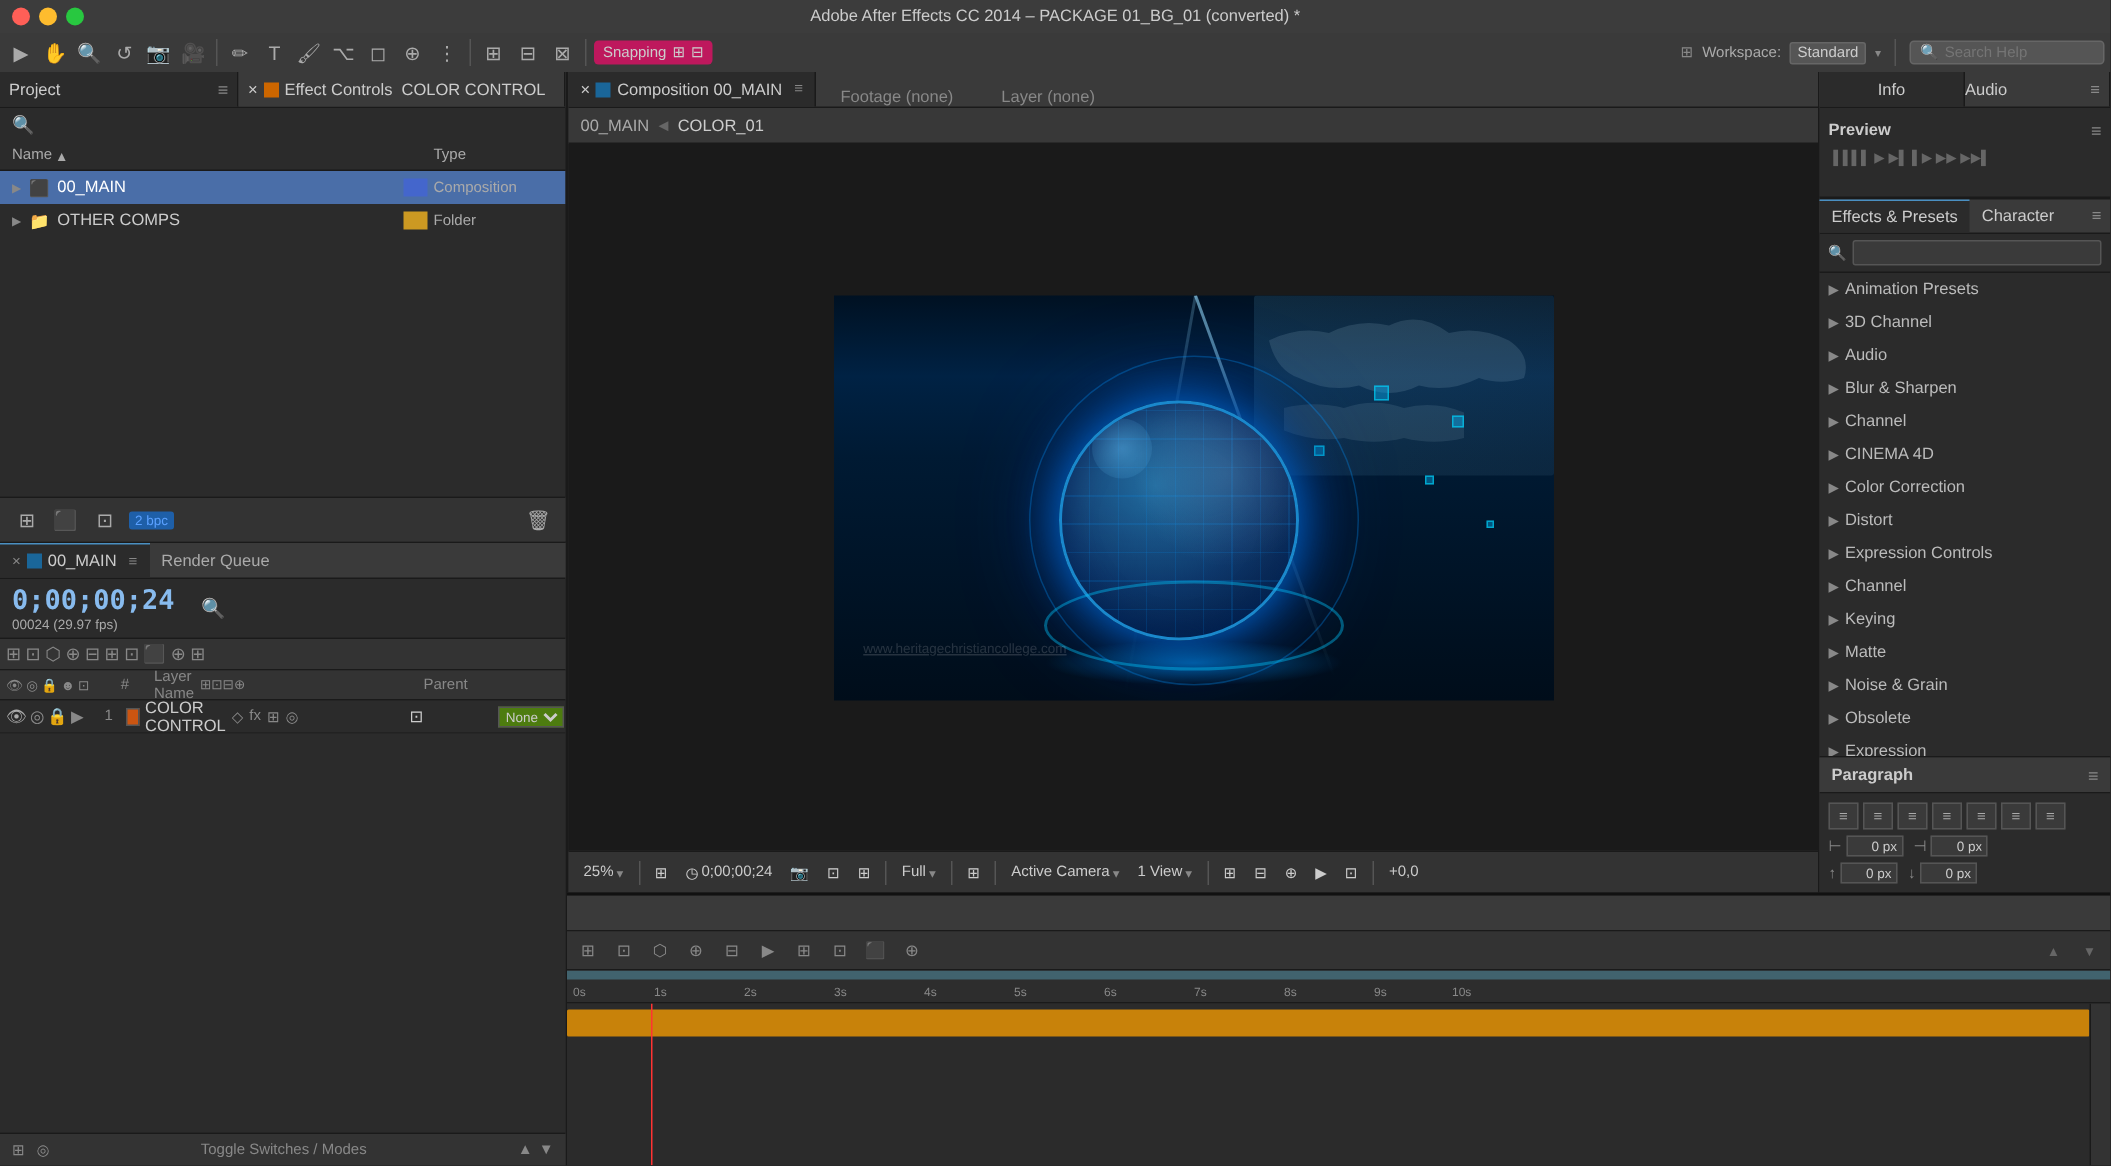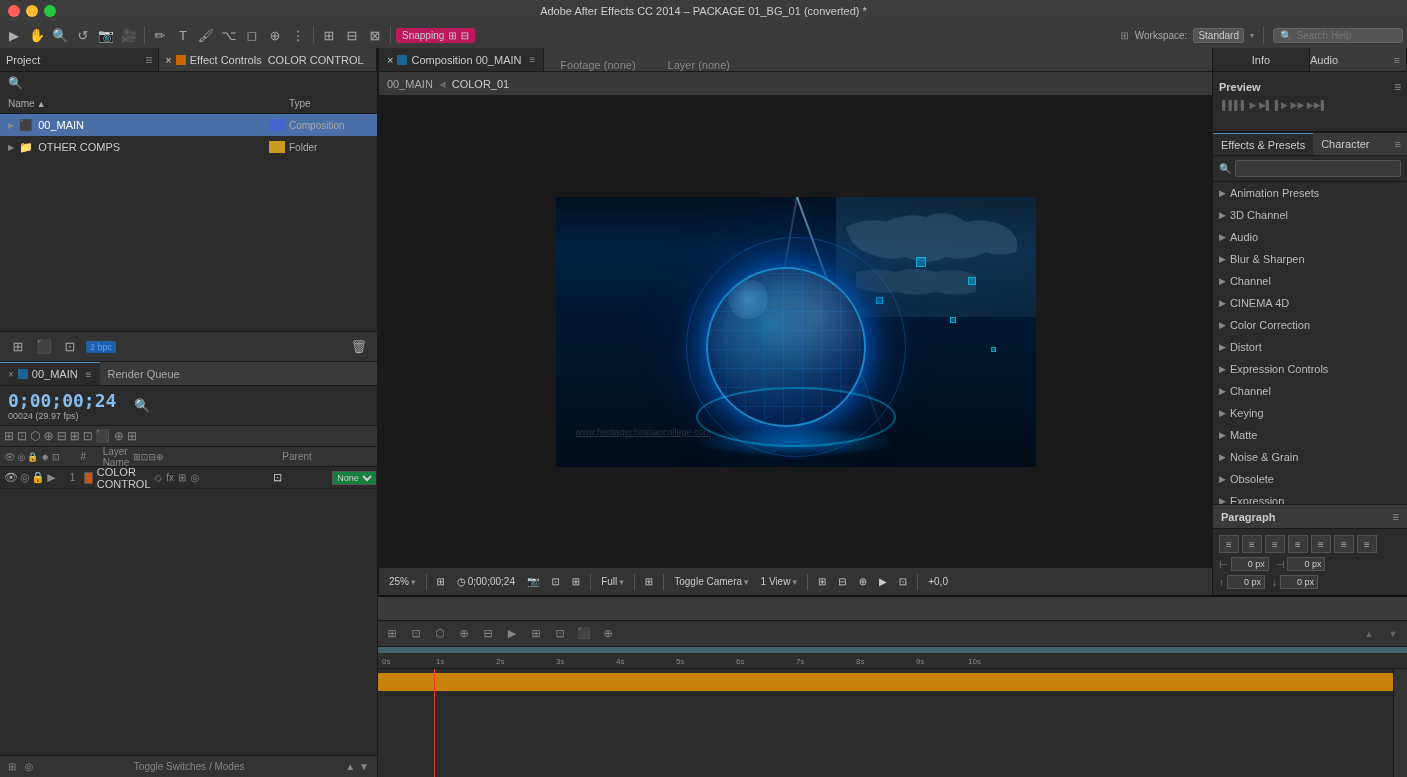--- a/index.html
+++ b/index.html
@@ -347,21 +347,21 @@
     }
     .layer-vis-icons { width: 80px; display: flex; gap: 2px; align-items: center; }
     .ly-icon { font-size: 11px; color: #888; cursor: pointer; }
     .ly-icon.active { color: #aaa; }
     .layer-num { width: 20px; font-size: 10px; color: #888; text-align: center; }
     .layer-color { width: 12px; height: 12px; border: 1px solid #555; }
     .layer-name { flex: 1; font-size: 11px; color: #ccc; }
     .layer-switches { width: 160px; display: flex; gap: 4px; align-items: center; font-size: 10px; color: #888; }
     .layer-parent { width: 100px; display: flex; align-items: center; gap: 2px; }
     .parent-select {
-      background: #15803d;
+      background: #4d7c0f;
       border: 1px solid #555;
       color: #ccc;
       font-size: 9px;
       width: 54px;
       margin-left: 48px;
     }
 
     #timeline-footer {
       height: 22px;
       background: #333;
@@ -1063,21 +1063,21 @@
           <div class="ctrl-btn">⊞</div>
           <div class="ctrl-separator"></div>
           <div class="ctrl-btn">
             <span>Full</span>
             <span class="ctrl-dropdown">▾</span>
           </div>
           <div class="ctrl-separator"></div>
           <div class="ctrl-btn">⊞</div>
           <div class="ctrl-separator"></div>
           <div class="ctrl-btn">
-            <span>Toggle Camera</span>
+            <span>Active Camera</span>
             <span class="ctrl-dropdown">▾</span>
           </div>
           <div class="ctrl-btn">
             <span>1 View</span>
             <span class="ctrl-dropdown">▾</span>
           </div>
           <div class="ctrl-separator"></div>
           <div class="ctrl-btn">⊞</div>
           <div class="ctrl-btn">⊟</div>
           <div class="ctrl-btn">⊕</div>

